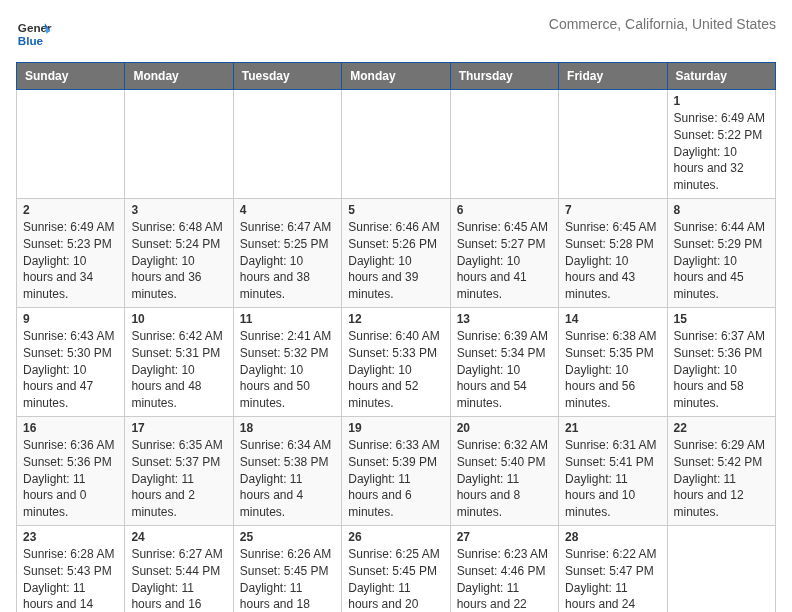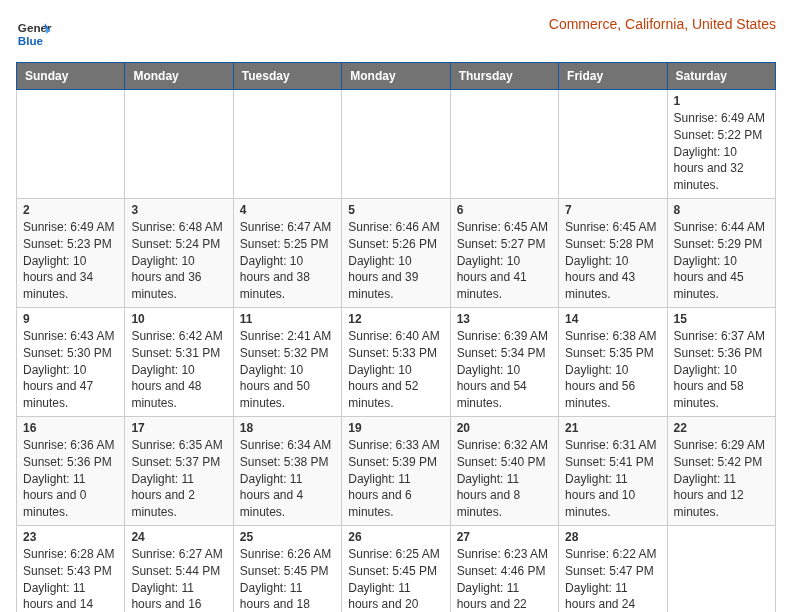--- a/index.html
+++ b/index.html
@@ -28,21 +28,21 @@
     .title-area {
       text-align: right;
     }
     .month-title {
       font-size: 32px;
       font-weight: bold;
       color: #333;
     }
     .location-title {
       font-size: 14px;
-      color: #c2410c;
+      color: #737373;
     }
     .calendar {
       width: 100%;
       border-collapse: collapse;
       border: 1px solid #ccc;
     }
     .calendar th {
       background: #737373;
       color: #fff;
       font-size: 12px;

